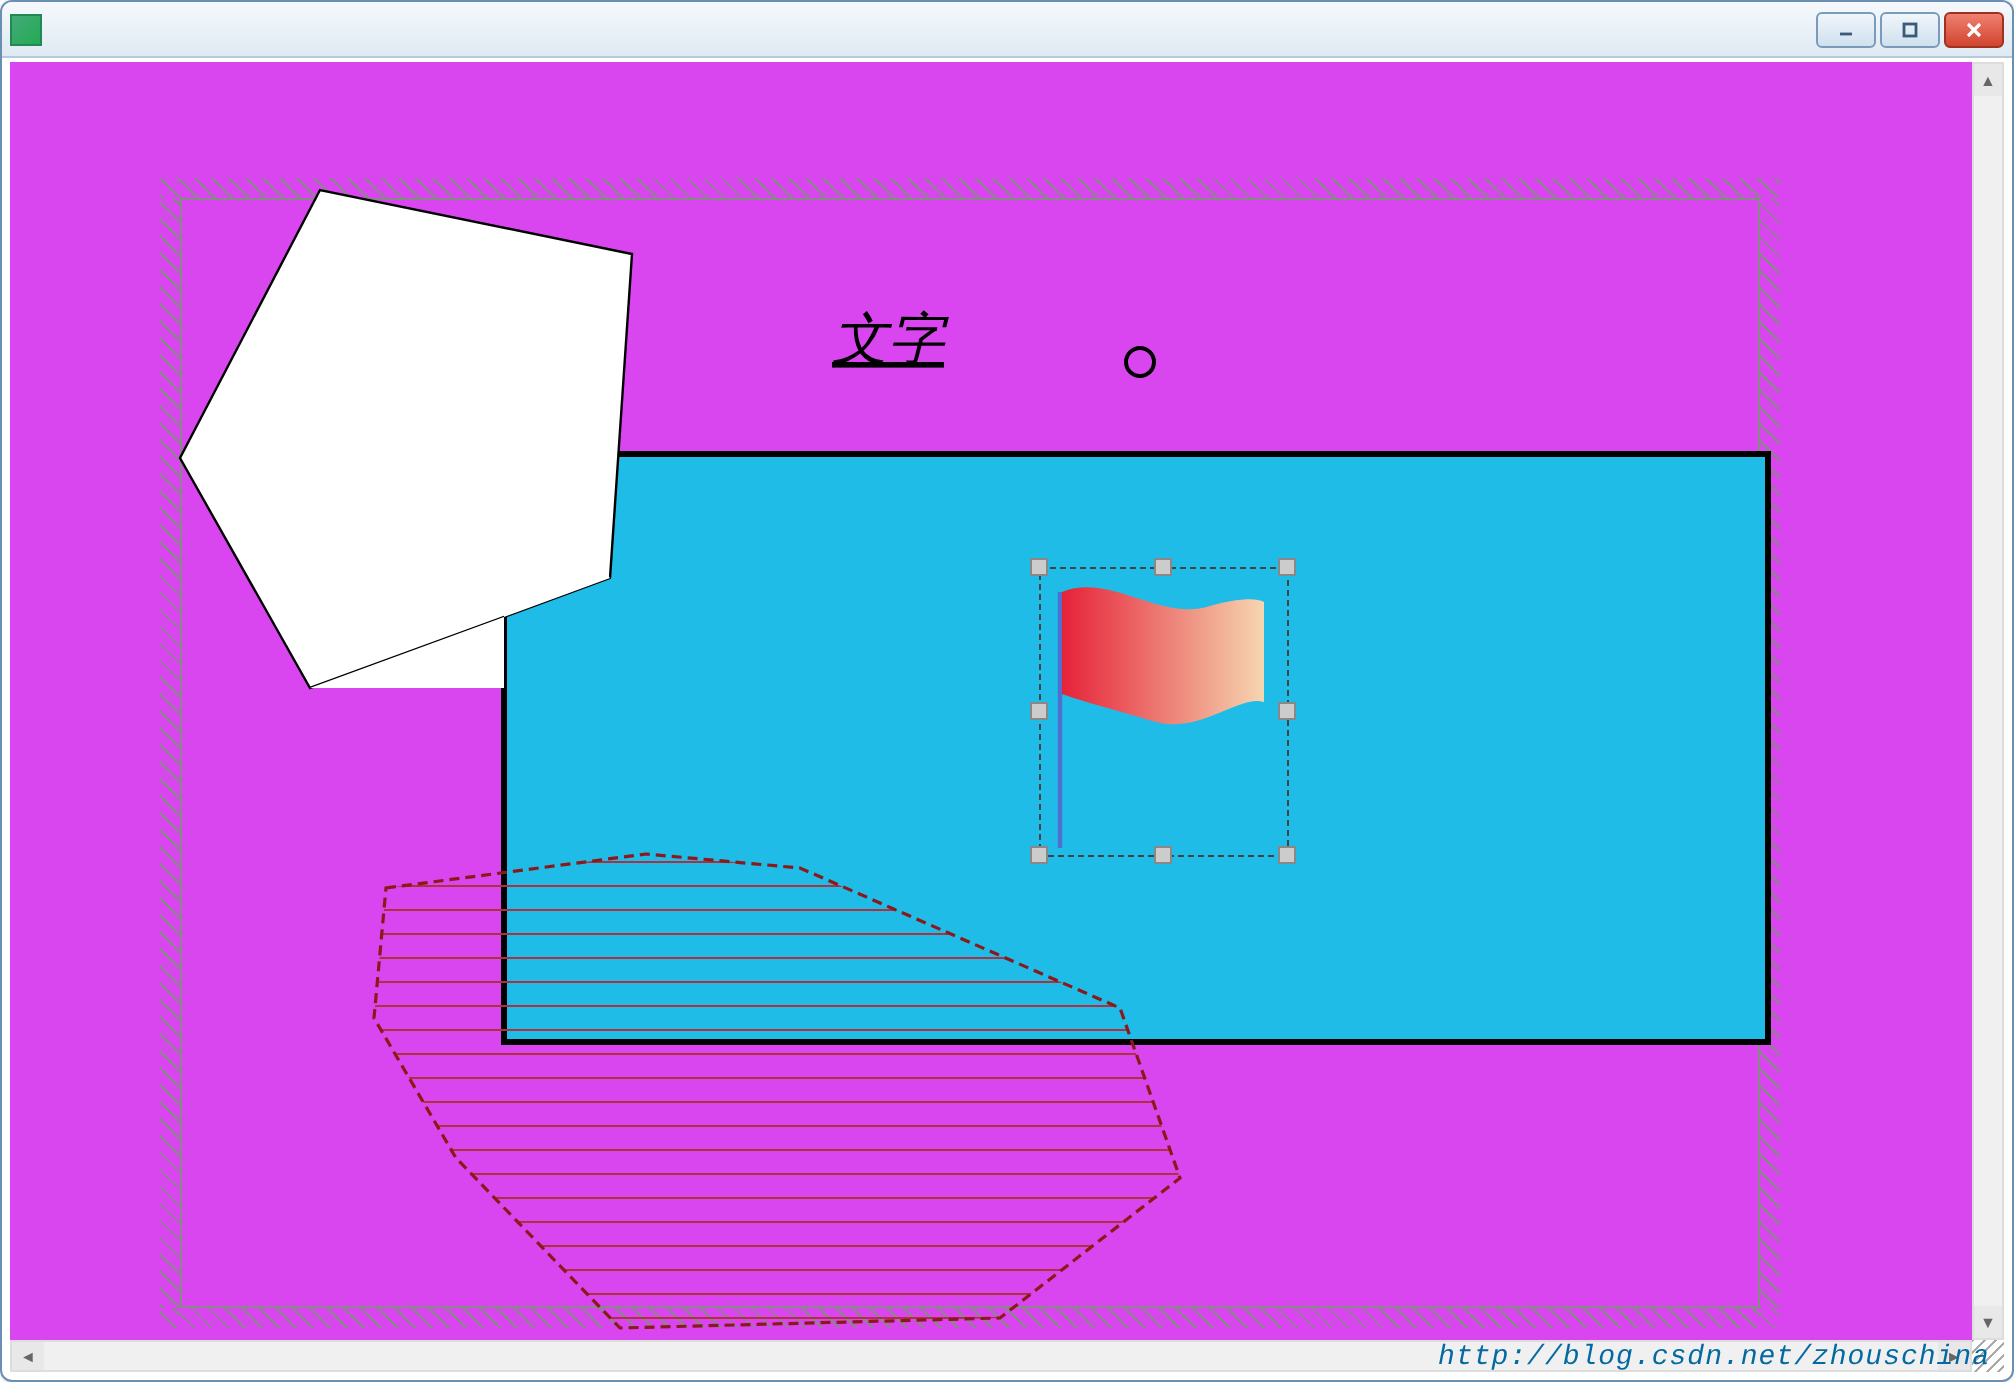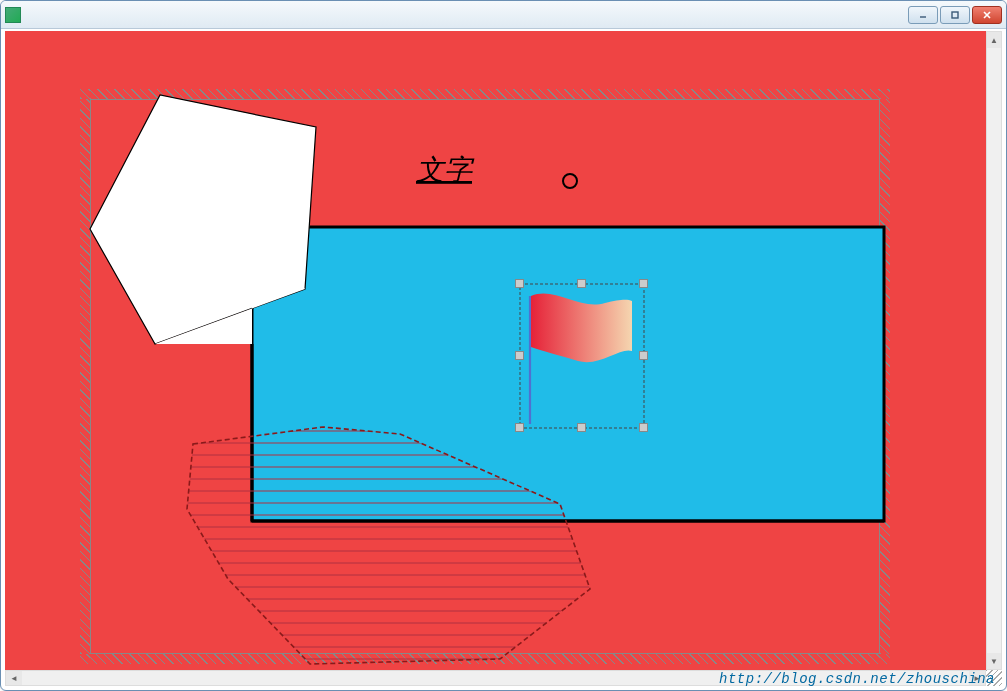--- a/index.html
+++ b/index.html
@@ -57,21 +57,21 @@
     .win-btn.close {
       background: linear-gradient(to bottom, #f08070, #d04530);
       border-color: #a03020;
       color: #fff;
     }
 
     .client {
       position: absolute;
       left: 4px; top: 30px;
       right: 4px; bottom: 20px;
-      background: #ef4444;
+      background: #d946ef;
       overflow: hidden;
     }
 
     
     .canvas-area {
       position: absolute;
       left: 75px; top: 58px;
       width: 810px; height: 575px;
     }
     

